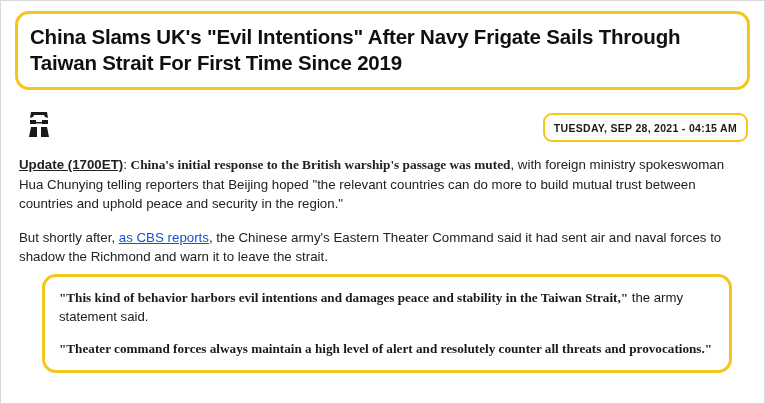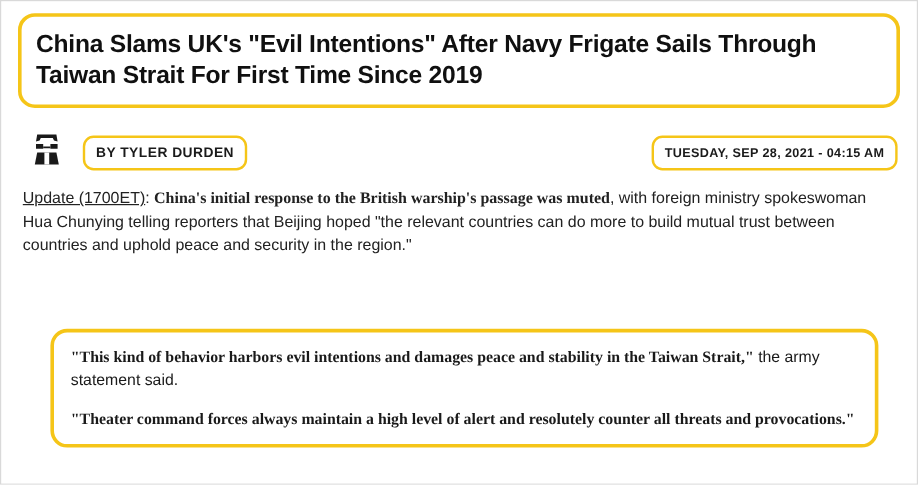--- a/index.html
+++ b/index.html
@@ -95,21 +95,21 @@
     top: 154px;
     width: 730px;
   }
   .para {
     font-size: 13.3px;
     line-height: 19.5px;
     color: #222;
     margin: 0 0 14px 0;
   }
   .update-label {
-    font-weight: normal;
+    font-weight: bold;
     text-decoration: underline;
   }
   .bold {
     font-weight: bold;
     font-family: Liberation Serif, serif;
   }
   .link {
     color: #1155cc;
     text-decoration: underline;
     cursor: pointer;
@@ -148,31 +148,31 @@
     <span class="avatar">
       <svg width="40" height="40" viewBox="0 0 40 40" aria-hidden="true">
         <path d="M12 8 L28 8 L29 14 L26 13 L25 11 L15 11 L14 13 L11 14 Z" fill="#1a1a1a"></path>
         <path d="M11 16 L17 16 L17 20 L11 20 Z" fill="#1a1a1a"></path>
         <path d="M23 16 L29 16 L29 20 L23 20 Z" fill="#1a1a1a"></path>
         <path d="M17 18 L23 18 L23 19.5 L17 19.5 Z" fill="#1a1a1a"></path>
         <path d="M12 23 L28 23 L30 33 L10 33 Z" fill="#1a1a1a"></path>
         <path d="M18 23 L22 23 L22 33 L18 33 Z" fill="#ffffff"></path>
       </svg>
     </span>
-    <span class="author-box">
-      <span class="author-text">BY TYLER DURDEN</span>
-    </span>
     <span class="date-box">
       <span class="date-text">TUESDAY, SEP 28, 2021 - 04:15 AM</span>
     </span>
   </div>
 
   <div class="body">
     <p class="para">
       <span class="update-label">Update (1700ET)</span><span>:  </span><span class="bold">China's initial response to the British warship's passage was muted</span><span>, with foreign ministry spokeswoman Hua Chunying telling reporters that Beijing hoped "the relevant countries can do more to build mutual trust between countries and uphold peace and security in the region."</span>
+    </p>
+    <p class="para">
+      <span>But shortly after, </span><a class="link">as CBS reports</a><span>, the Chinese army's Eastern Theater Command said it had sent air and naval forces to shadow the Richmond and warn it to leave the strait.</span>
     </p>
   </div>
 
   <div class="quote-box">
     <p class="quote-para">
       <span class="bold">"This kind of behavior harbors evil intentions and damages peace and stability in the Taiwan Strait,"</span><span> the army statement said.</span>
     </p>
     <p class="quote-para">
       <span class="bold">"Theater command forces always maintain a high level of alert and resolutely counter all threats and provocations."</span>
     </p>

